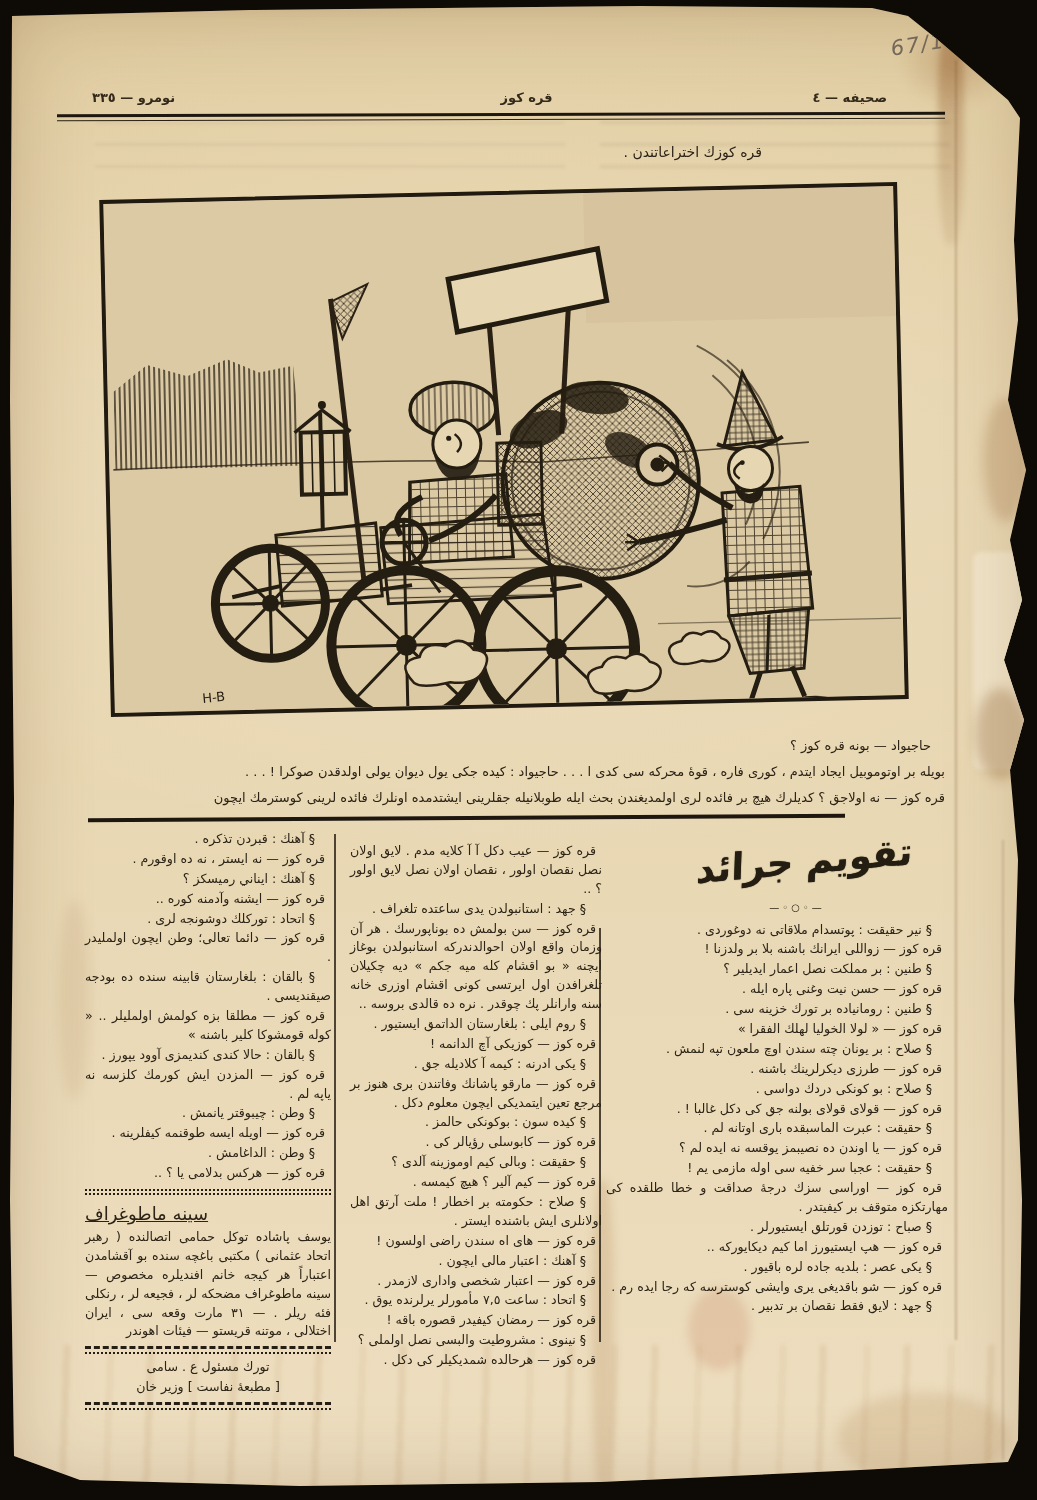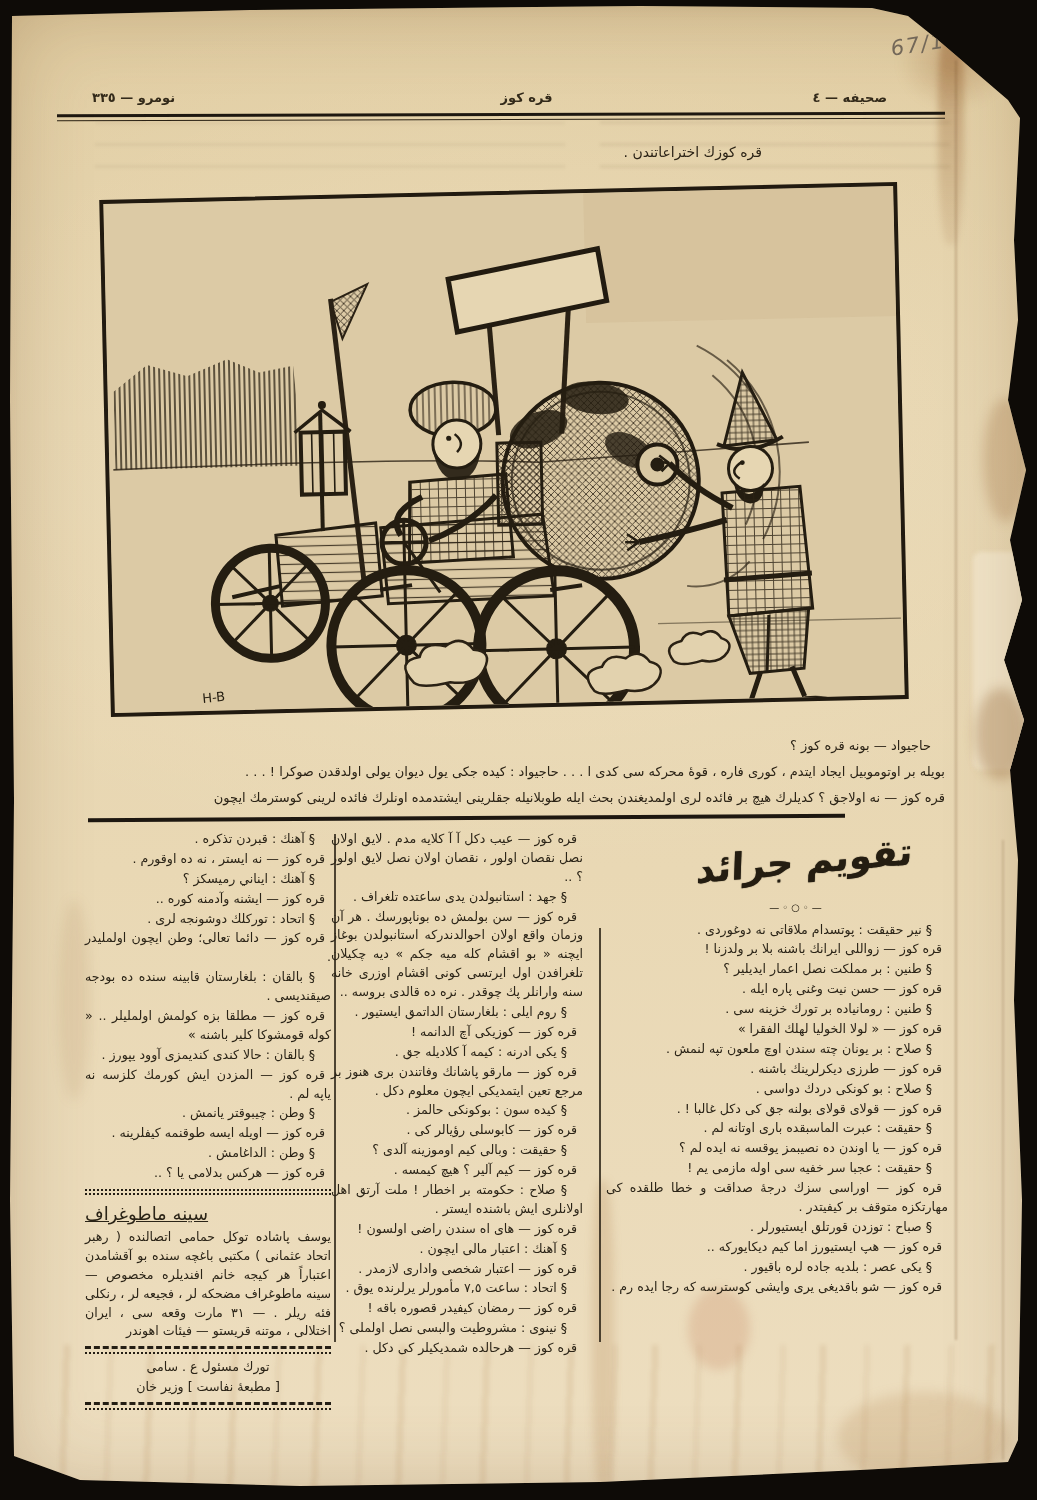--- a/index.html
+++ b/index.html
@@ -36,21 +36,21 @@
     text-align:justify;color:#2b2316;}
   .dialogue p{margin:0;}
   .dialogue p.first{text-indent:14px;text-align:right;}
   .rule-thick{position:absolute;left:88px;top:816px;width:757px;height:4px;background:#1d1710;transform:rotate(-.35deg);}
   
   .col{position:absolute;top:830px;direction:rtl;font-size:12.6px;line-height:1.5;color:#2b2417;text-align:justify;}
   .col p{margin:0 0 1px 0;}
   .col .t-q{text-indent:16px;}
   .col .t-a{text-indent:6px;}
   .col-left{left:85px;width:246px;}
-  .col-mid{left:331px;width:252px;}
+  .col-mid{left:350px;width:252px;margin-top:12px;}
   .col-right{left:606px;width:342px;}
   .vrule{position:absolute;width:1.6px;background:rgba(38,30,18,.8);}
   .vrule-a{left:334px;top:834px;height:508px;}
   .vrule-b{left:599px;top:928px;height:414px;}
   .calli-title{font-size:37px;font-weight:bold;text-align:center;padding-left:55px;
     transform:rotate(-5deg) skewX(-7deg);margin:6px 0 0 0;color:#241d11;text-shadow:0 0 1px #241d11;}
   .ornament{text-align:center;font-size:10px;letter-spacing:3px;margin:8px 0 6px 0;padding-left:40px;color:#241d11;}
   .rule-dots{border-top:2px dotted #241e14;border-bottom:2px dotted #241e14;height:2px;margin:6px 0 5px;}
   .rule-scallop{border-top:3px dashed #241e14;border-bottom:2px dotted #241e14;height:3px;margin:5px 0 4px;}
   .cinema-title{text-align:left;font-size:18px;margin:7px 0 5px;text-indent:0;text-decoration:underline;}
@@ -241,20 +241,21 @@
           <p class="t-q">§ صلاح : بو كونكى دردك دواسى .</p>
           <p class="t-a">قره كوز — قولاى قولاى بولنه جق كى دكل غالبا ! .</p>
           <p class="t-q">§ حقيقت : عبرت الماسبقده بارى اوتانه لم .</p>
           <p class="t-a">قره كوز — يا اوندن ده نصيبمز يوقسه نه ايده لم ؟</p>
           <p class="t-q">§ حقيقت : عجبا سر خفيه سى اوله مازمى يم !</p>
           <p class="t-a">قره كوز — اوراسى سزك درجهٔ صداقت و خطا طلقده كى مهارتكزه متوقف بر كيفيتدر .</p>
           <p class="t-q">§ صباح : توزدن قورتلق ايستيورلر .</p>
           <p class="t-a">قره كوز — هپ ايستيورز اما كيم ديكايوركه ..</p>
           <p class="t-q">§ يكى عصر : بلديه جاده لره باقيور .</p>
           <p class="t-a">قره كوز — شو باقديغى يرى وايشى كوسترسه كه رجا ايده رم .</p>
+          <p class="t-q">§ جهد : لايق فقط نقصان بر تدبير .</p>
         </div>
     </div>
 
     <div class="col col-mid">
       <div>
 
       <p class="t-a">قره كوز — عيب دكل آ آ كلايه مدم . لايق اولان نصل نقصان اولور ، نقصان اولان نصل لايق اولور ؟ ..</p>
           <p class="t-q">§ جهد : استانبولدن يدى ساعتده تلغراف .</p>
           <p class="t-a">قره كوز — سن بولمش ده بوناپورسك . هر آن وزمان واقع اولان احوالدندركه استانبولدن بوغاز ايچنه « بو اقشام كله ميه جكم » ديه چكيلان تلغرافدن اول ايرتسى كونى اقشام اوزرى خانه سنه وارانلر پك چوقدر . نره ده قالدى بروسه ..</p>
           <p class="t-q">§ روم ايلى : بلغارستان الداتمق ايستيور .</p>

